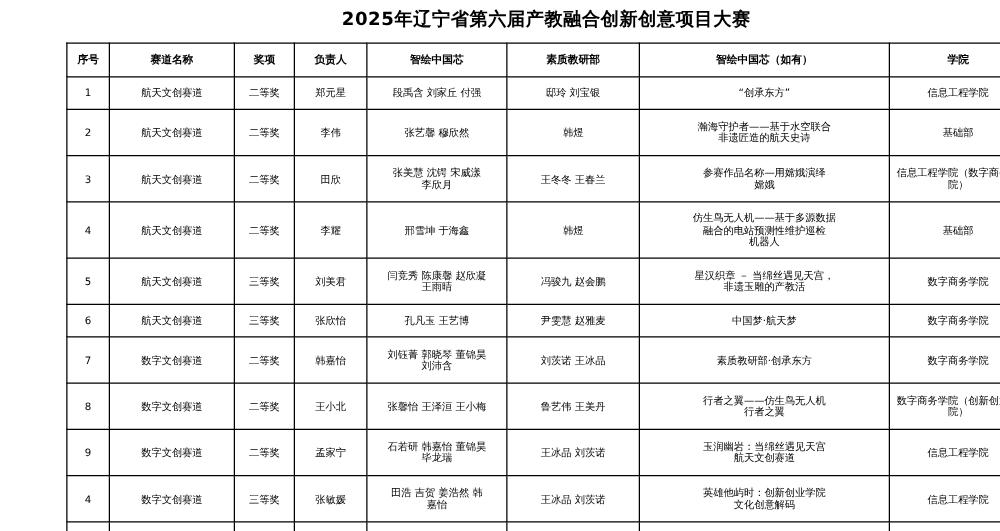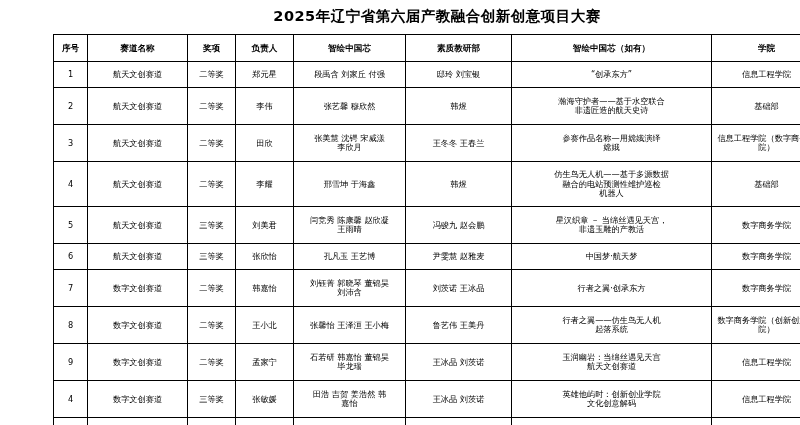--- a/index.html
+++ b/index.html
@@ -277,21 +277,21 @@
             <span class="cell-multi">韩嘉怡</span>
           </td>
           <td>
             <span class="cell-multi">刘钰菁  郭晓琴  董锦昊</span>
             <span class="cell-multi">刘沛含</span>
           </td>
           <td>
             <span class="cell-multi">刘茨诺  王冰品</span>
           </td>
           <td>
-            <span class="cell-multi">行者之翼·创承东方</span>
+            <span class="cell-multi">素质教研部·创承东方</span>
           </td>
           <td>
             <span class="cell-multi">数字商务学院</span>
           </td>
         </tr>
         <tr class="r-h2">
           <td>
             <span class="cell-multi">8</span>
           </td>
           <td>
@@ -304,21 +304,21 @@
             <span class="cell-multi">王小北</span>
           </td>
           <td>
             <span class="cell-multi">张馨怡  王泽洹  王小梅</span>
           </td>
           <td>
             <span class="cell-multi">鲁艺伟  王美丹</span>
           </td>
           <td>
             <span class="cell-multi">行者之翼——仿生鸟无人机</span>
-            <span class="cell-multi">起落系统</span>
+            <span class="cell-multi">行者之翼</span>
           </td>
           <td>
             <span class="cell-multi">数字商务学院（创新创业学院）</span>
           </td>
         </tr>
         <tr class="r-h2">
           <td>
             <span class="cell-multi">9</span>
           </td>
           <td>

